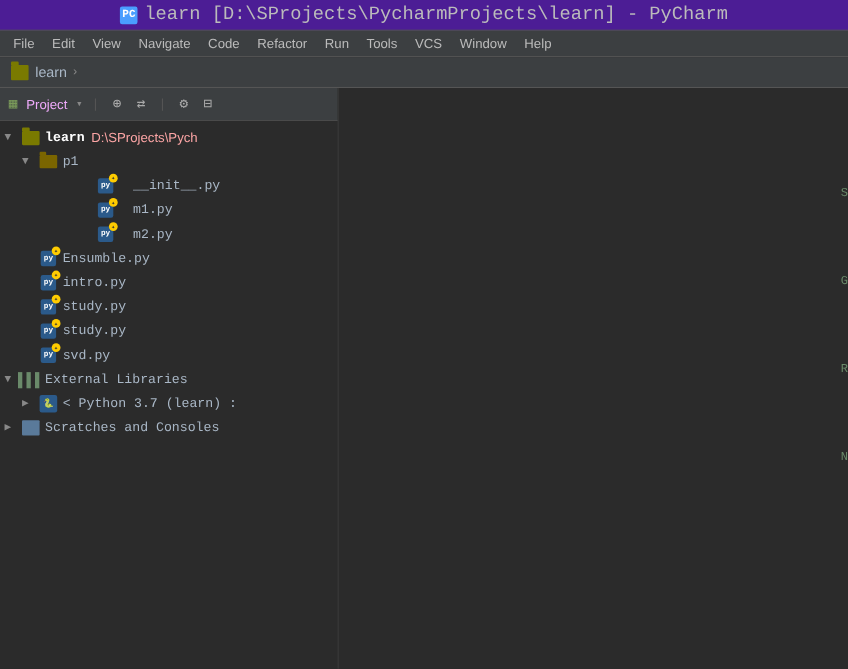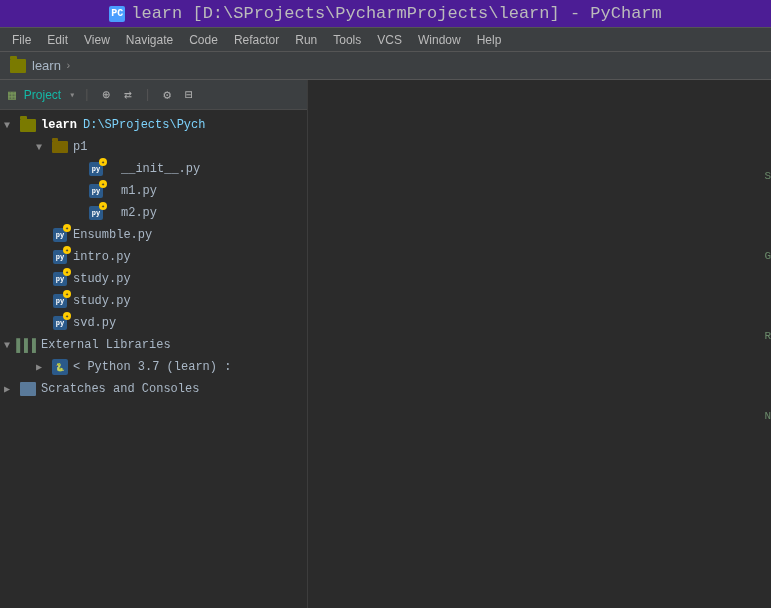--- a/index.html
+++ b/index.html
@@ -122,21 +122,21 @@
       border-bottom: 1px solid #4a4a4a;
       gap: 6px;
     }
     .toolbar-btn {
       color: #aaa;
       font-size: 13px;
       cursor: pointer;
       padding: 2px 4px;
     }
     #project-label {
-      color: #14b8a6;
+      color: #f0abfc;
       font-size: 12px;
       font-family: 'Arial', sans-serif;
       margin-right: 2px;
     }
     #project-dropdown-arrow {
       color: #888;
       font-size: 10px;
     }
     .toolbar-sep {
       color: #555;
@@ -164,21 +164,21 @@
     .tree-item {
       display: flex;
       align-items: center;
       height: 22px;
       padding-right: 8px;
       cursor: pointer;
       white-space: nowrap;
     }
 
     .tree-indent-0 { padding-left: 4px; }
-    .tree-indent-1 { padding-left: 36px; }
+    .tree-indent-1 { padding-left: 20px; }
     .tree-indent-3 { padding-left: 60px; gap: 12px; }
 
     .arrow {
       font-size: 10px;
       color: #888;
       margin-right: 4px;
       display: inline-block;
       width: 12px;
     }
     .arrow-down::after { content: '▼'; }
@@ -311,22 +311,22 @@
       font-family: 'Courier New', monospace;
       font-size: 12px;
     }
     .item-label-bold {
       color: #ffffff;
       font-family: 'Courier New', monospace;
       font-size: 12px;
       font-weight: bold;
     }
     .item-label-gray {
-      color: #7dd3fc;
-      font-family: Liberation Mono, monospace;
+      color: #fca5a5;
+      font-family: Liberation Sans, sans-serif;
       font-size: 12px;
       margin-left: 6px;
     }
 
     
     #editor-area {
       flex: 1;
       background: #2b2b2b;
       position: relative;
     }

